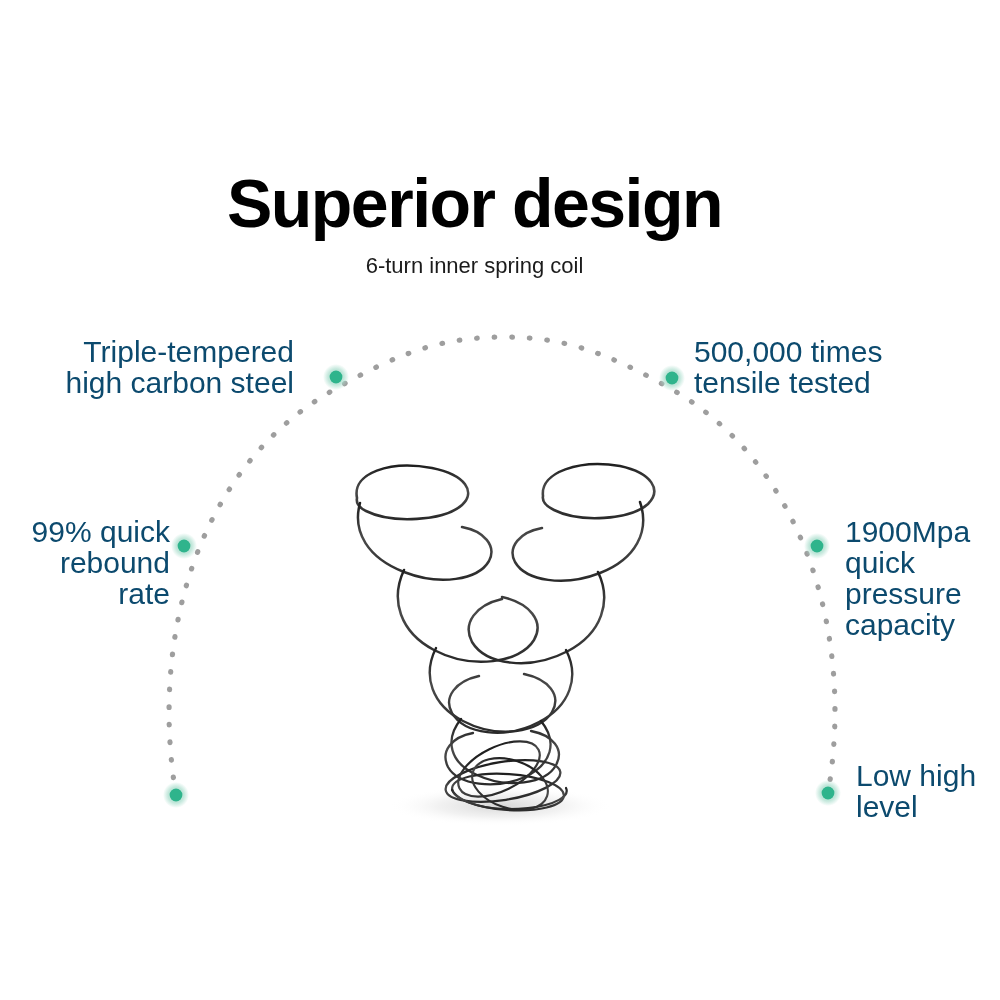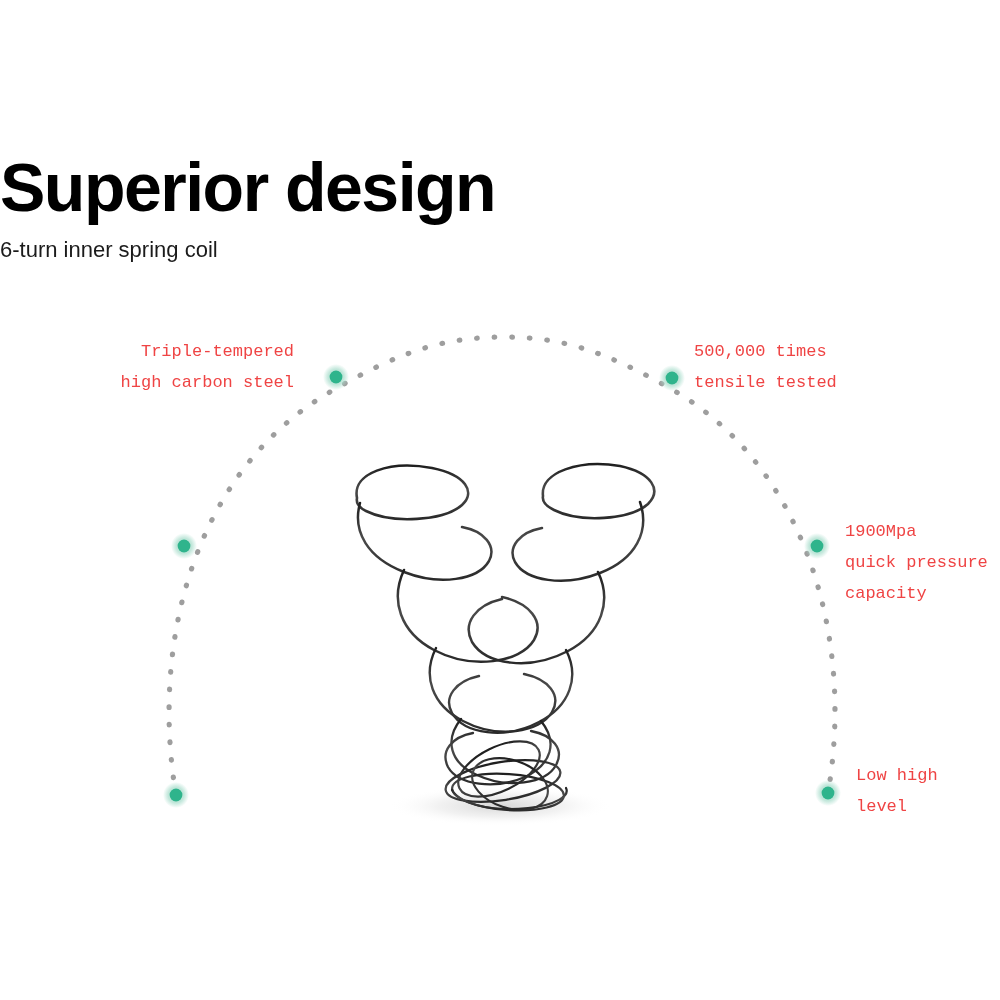--- a/index.html
+++ b/index.html
@@ -13,23 +13,24 @@
     height: 1000px;
     background: #ffffff;
     overflow: hidden;
     font-family: "Liberation Sans", sans-serif;
     color: #231f20;
   }
 
   
   .heading-block {
     position: absolute;
-    top: 152px;
+    top: 168px;
     left: 0;
     width: 949px;
+    text-align: center;
   }
   .title {
     font-family: "Liberation Sans", sans-serif;
     font-weight: 700;
     font-size: 68px;
     line-height: 70px;
     letter-spacing: -1.5px;
     color: #000000;
     margin: 0;
   }
@@ -47,25 +48,25 @@
     position: absolute;
     top: 0;
     left: 0;
     width: 1000px;
     height: 1000px;
   }
 
   
   .feature-label {
     position: absolute;
-    font-family: Liberation Mono, monospace;
+    font-family: Liberation Sans, sans-serif;
     font-weight: 400;
-    font-size: 17px;
+    font-size: 30px;
     line-height: 31px;
-    color: #ef4444;
+    color: #0c4a6e;
     white-space: pre-line;
   }
   .feature-label.left  { text-align: right; }
   .feature-label.right { text-align: left;  }
 
   
   .lbl-0 { right: 706px; top: 336px; text-align: right; }
   .lbl-1 { right: 830px; top: 516px; text-align: right; }
   .lbl-2 { right: 810px; top: 760px; text-align: right; }
   
@@ -193,20 +194,22 @@
     </g>
   </svg>
 
   <div class="heading-block">
     <h1 class="title">Superior design</h1>
     <p class="subtitle">6-turn inner spring coil</p>
   </div>
 
   <div class="feature-label left lbl-0">Triple-tempered
 high carbon steel</div>
+  <div class="feature-label left lbl-1">99% quick
+rebound rate</div>
 
   <div class="feature-label right lbl-3">500,000 times
 tensile tested</div>
   <div class="feature-label right lbl-4">1900Mpa
 quick pressure
 capacity</div>
   <div class="feature-label right lbl-5">Low high
 level</div>
 
 </div>

